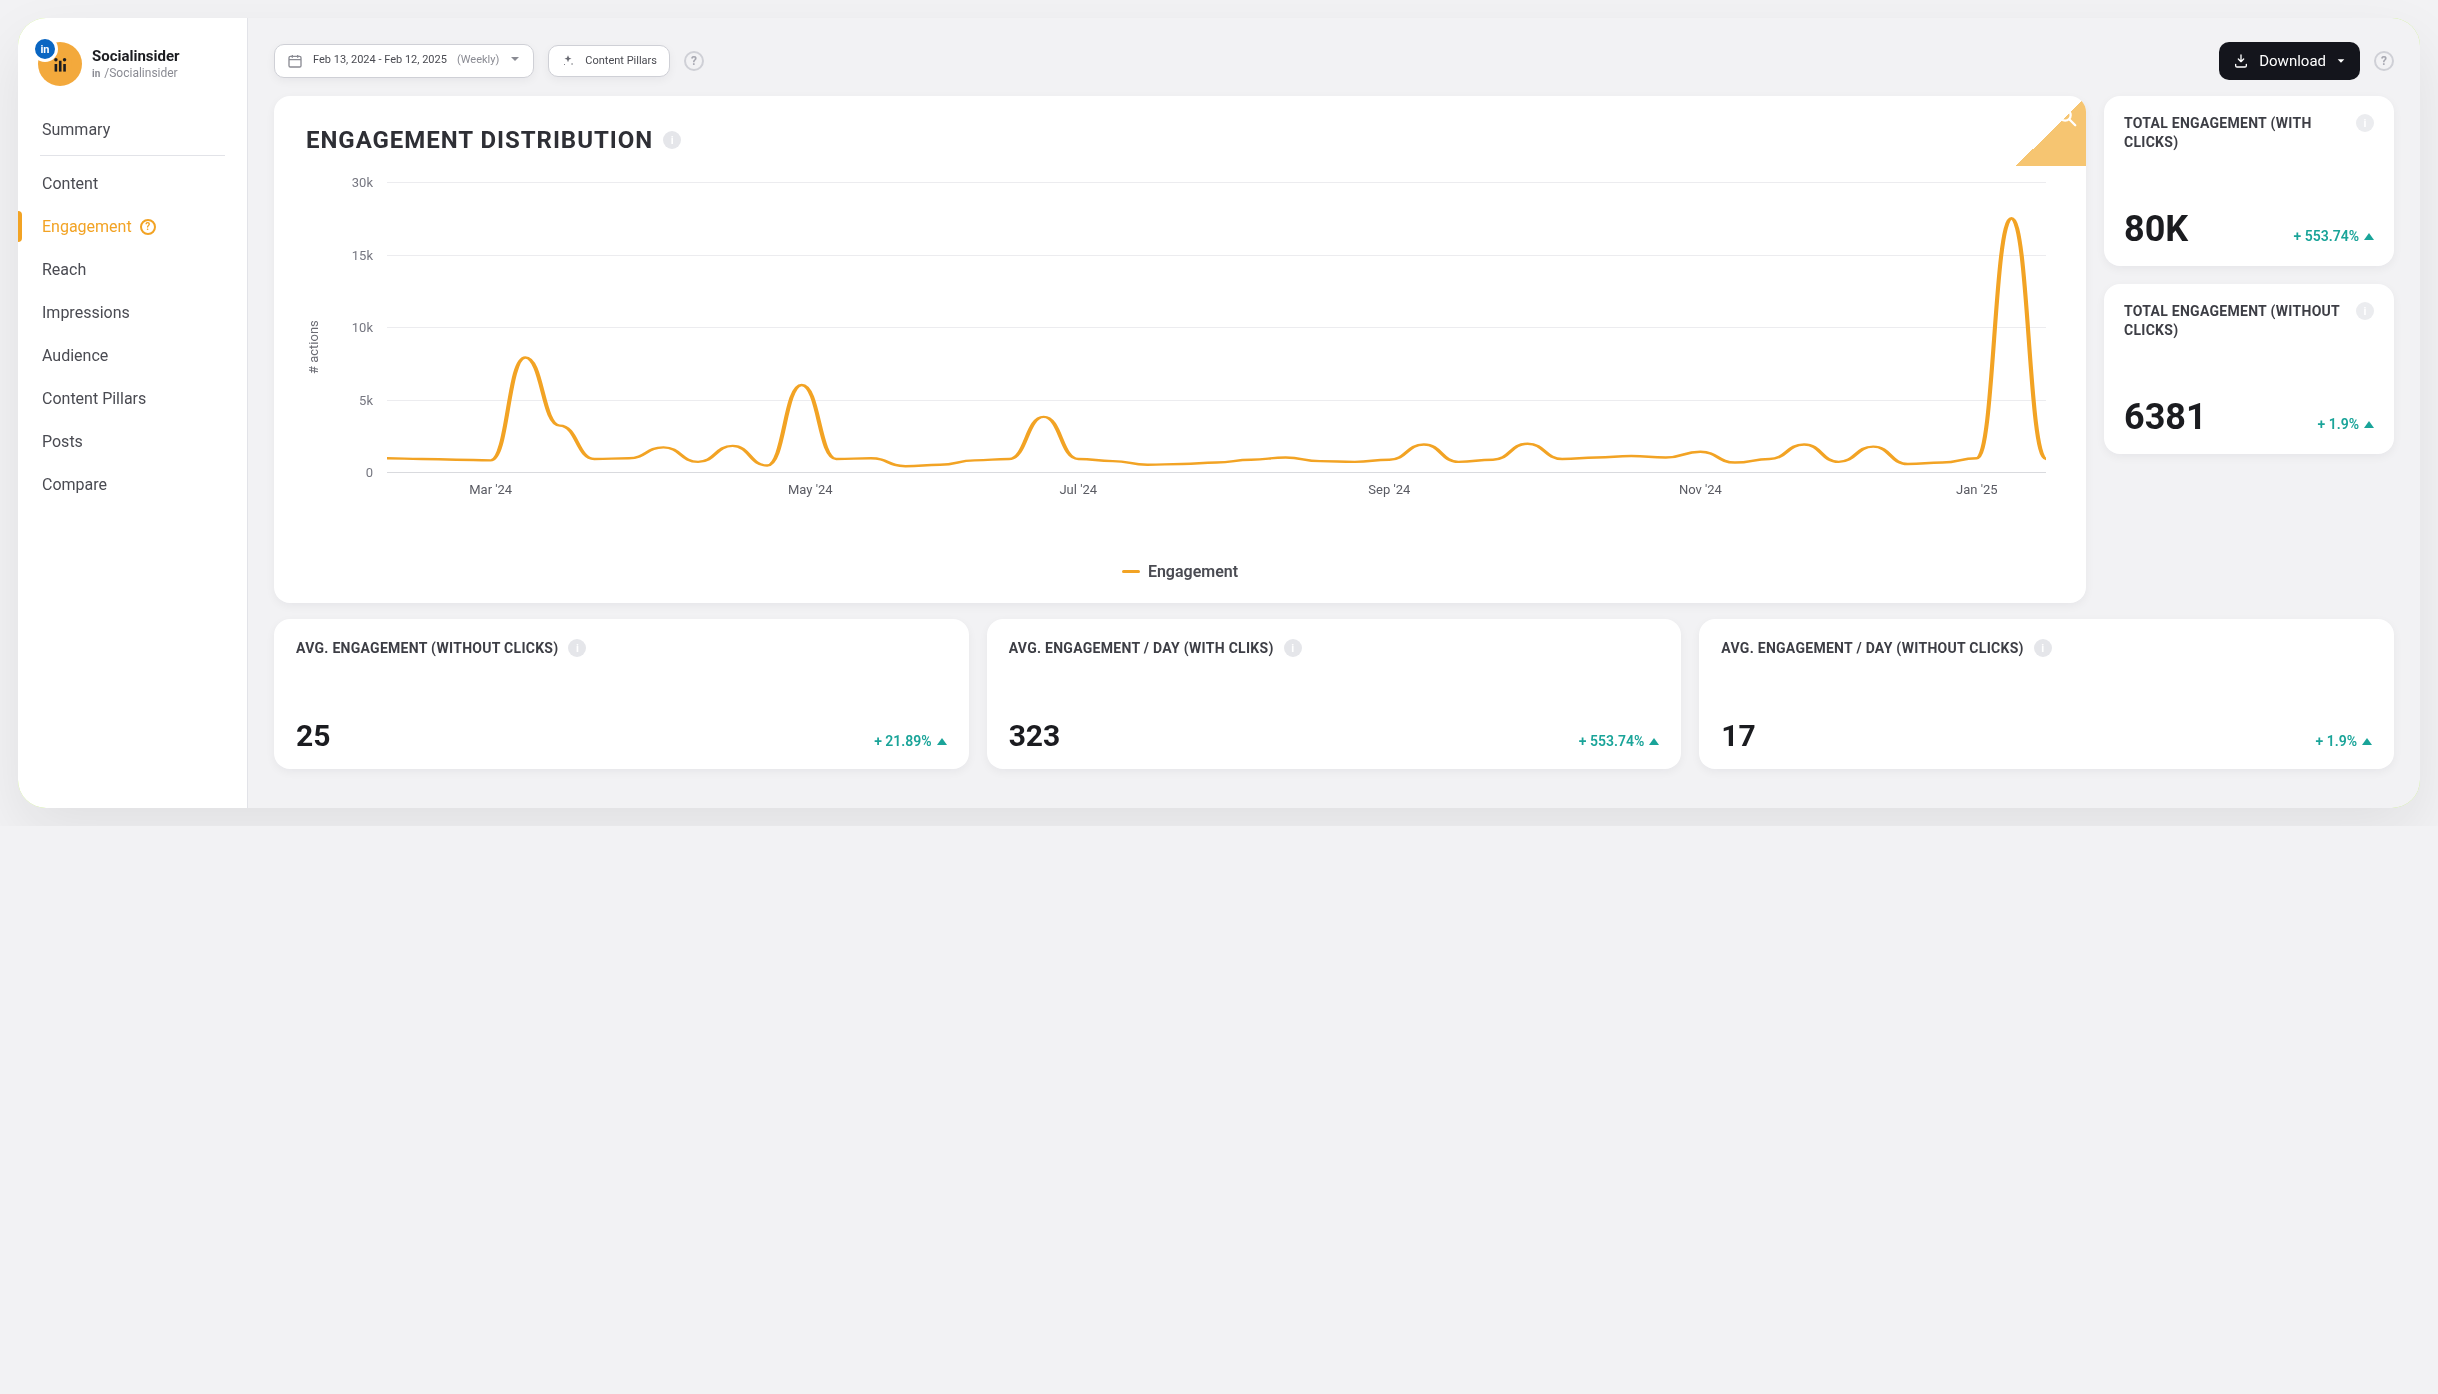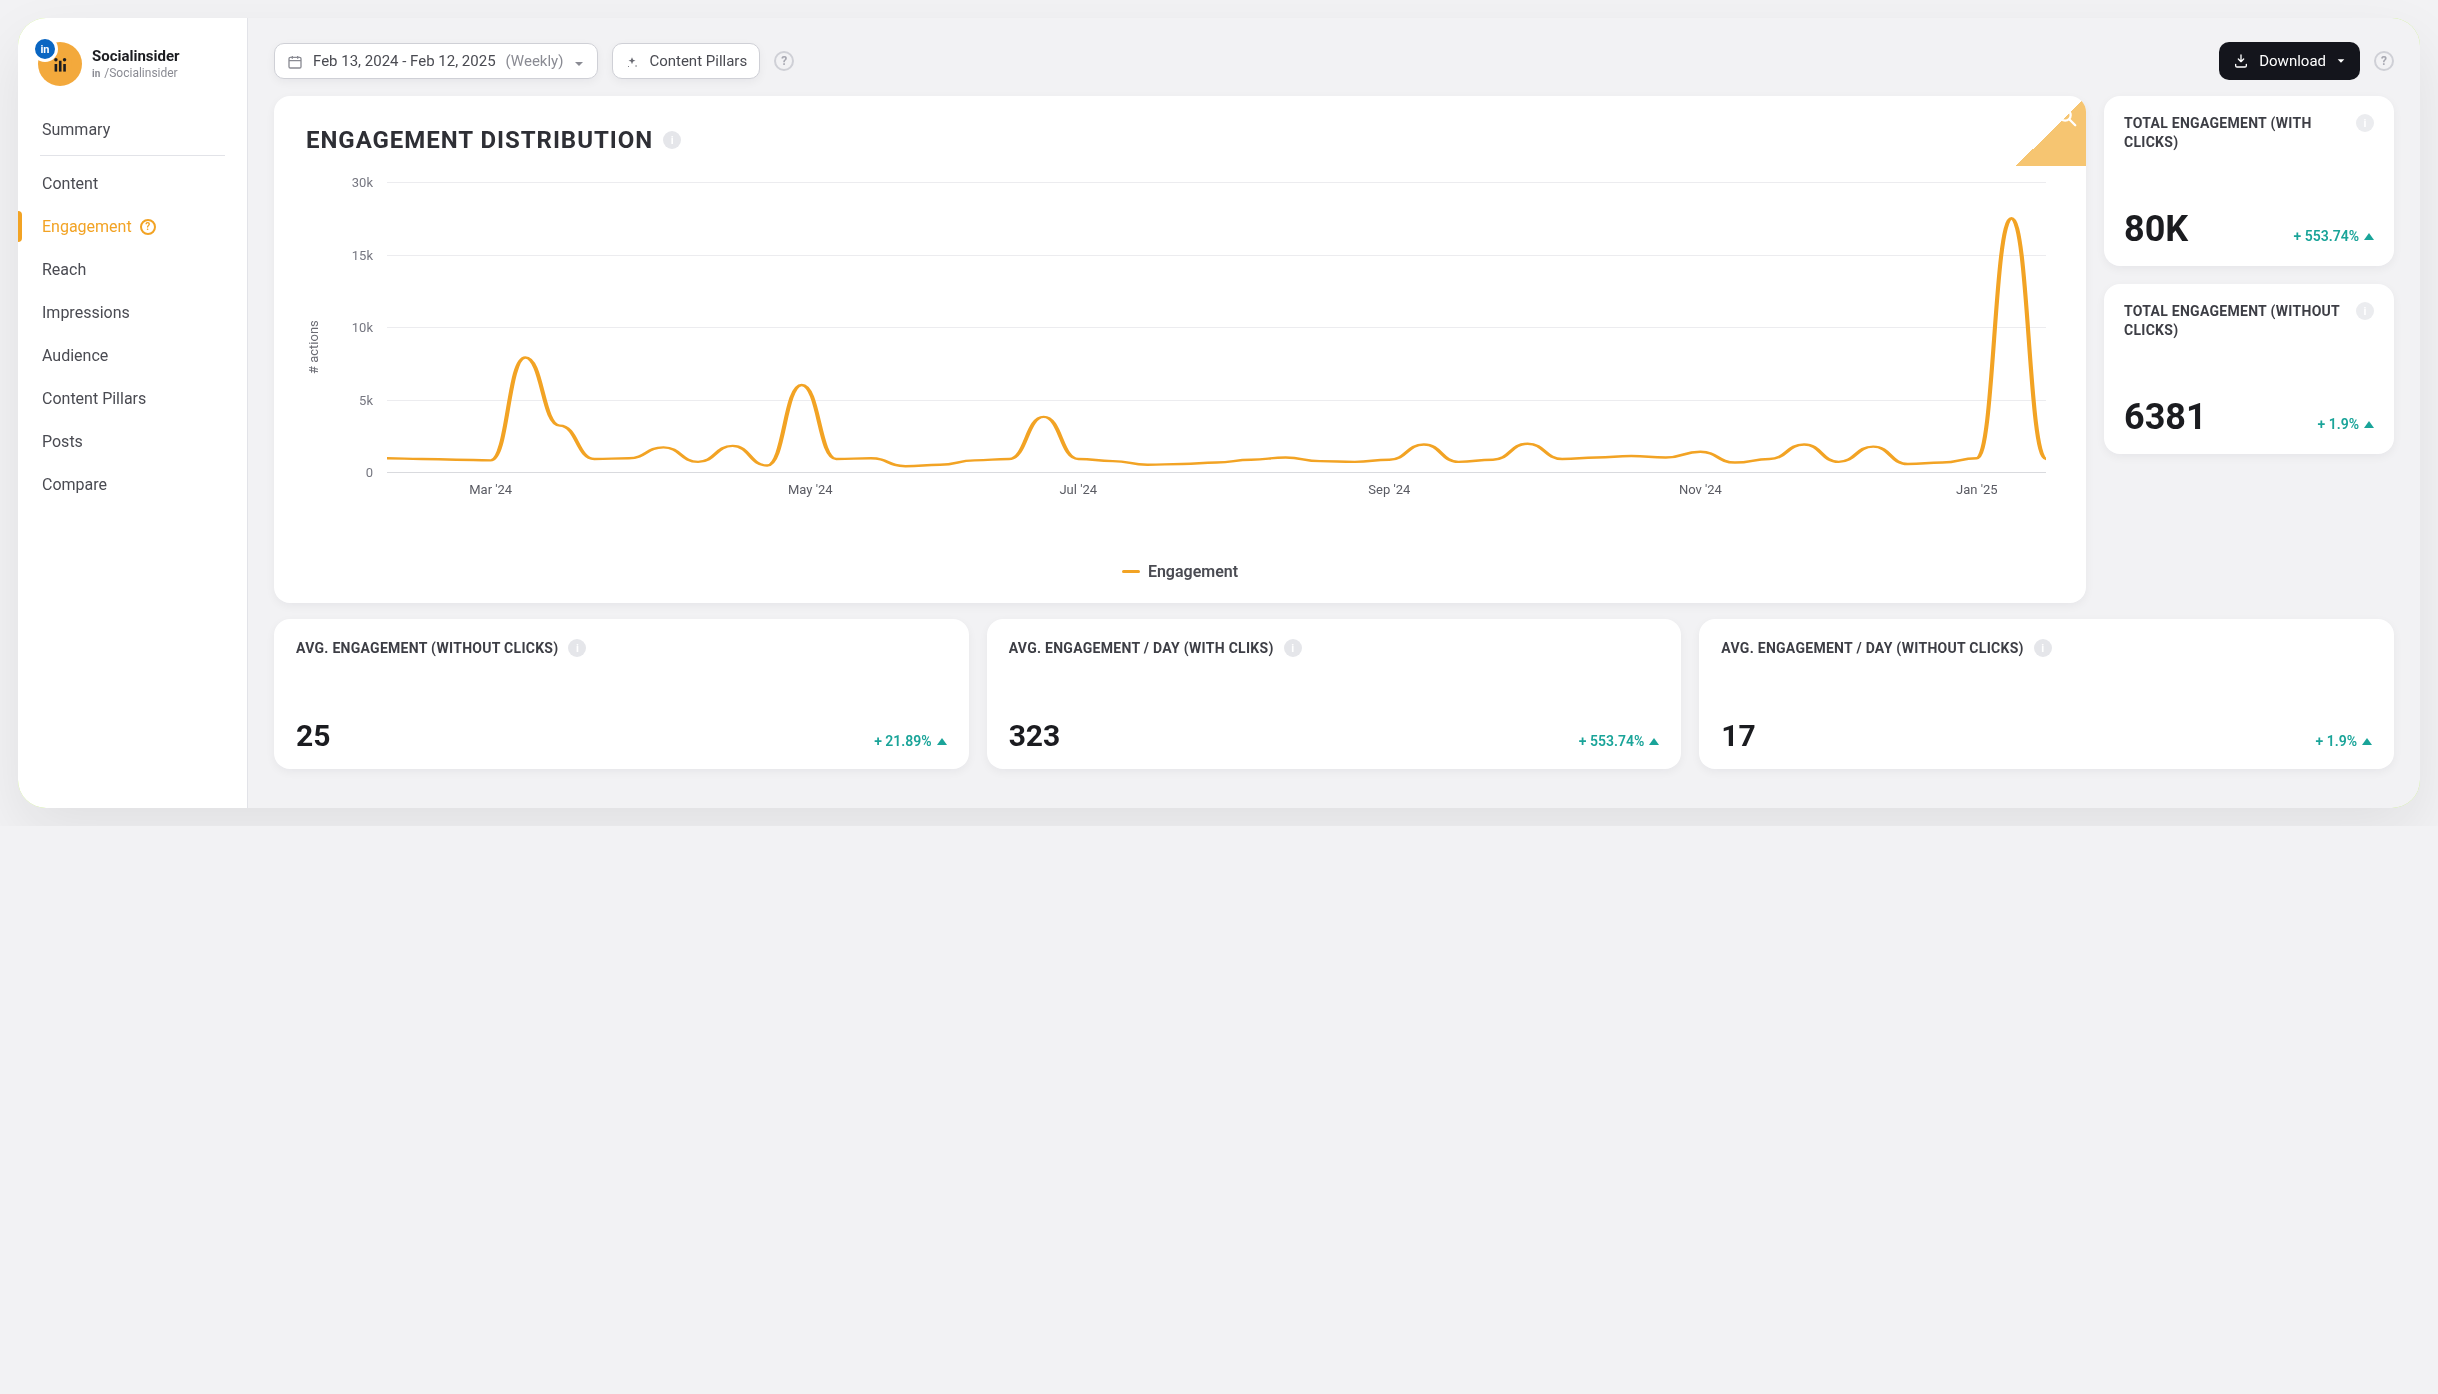--- a/index.html
+++ b/index.html
@@ -76,23 +76,23 @@
   
   .main{
     flex:1;background:var(--bg);
     padding:24px 26px 0 26px;
     display:flex;flex-direction:column;gap:16px;
   }
 
   
   .topbar{display:flex;align-items:center;gap:14px;}
   .chip{
-    display:inline-flex;align-items:flex-end;gap:10px;
+    display:inline-flex;align-items:flex-start;gap:10px;
     background:#fff;border:1px solid #cfd0d6;border-radius:10px;
-    padding:8px 12px;font-size:15px;color:#4a4b52;cursor:pointer;
+    padding:8px 12px;font-size:11px;color:#4a4b52;cursor:pointer;
     box-shadow:var(--shadow);
   }
   .chip .cal-ico{width:16px;height:16px;}
   .chip .caret{width:12px;height:12px;fill:#8a8b93;}
   .chip-weekly{color:#8a8b93;}
   .chip-pillars .sparkle{width:14px;height:14px;}
   .help-ico{width:20px;height:20px;border:2px solid #cfd0d6;color:#a6a7b0;border-radius:50%;display:inline-flex;align-items:center;justify-content:center;font-size:12px;font-weight:700;cursor:pointer;}
   .spacer{flex:1;}
   .download-btn{
     display:inline-flex;align-items:center;gap:10px;

